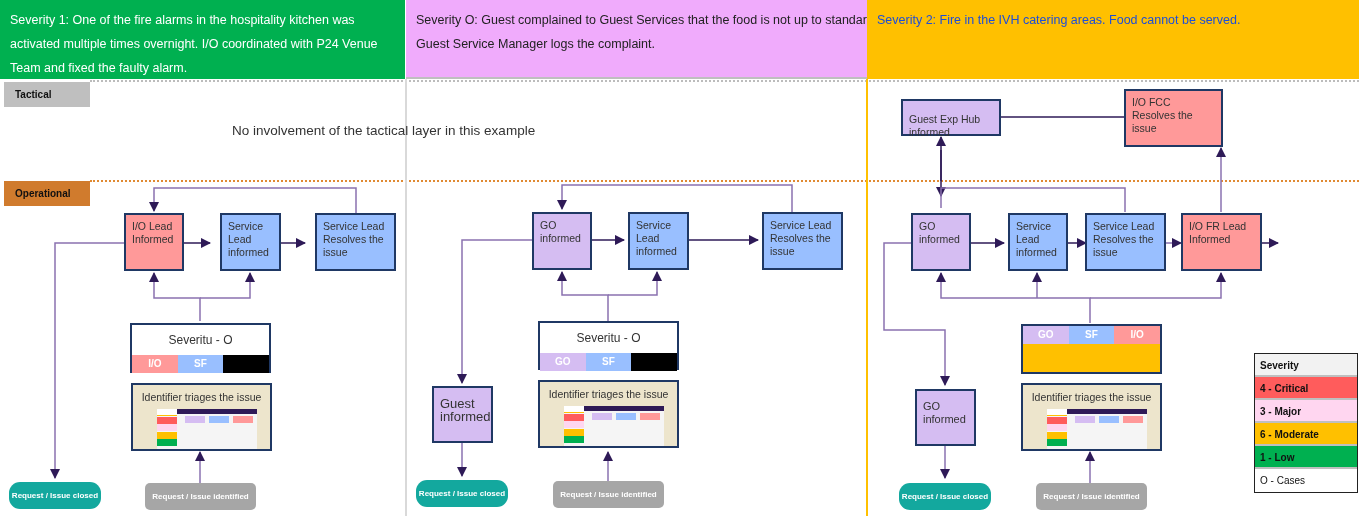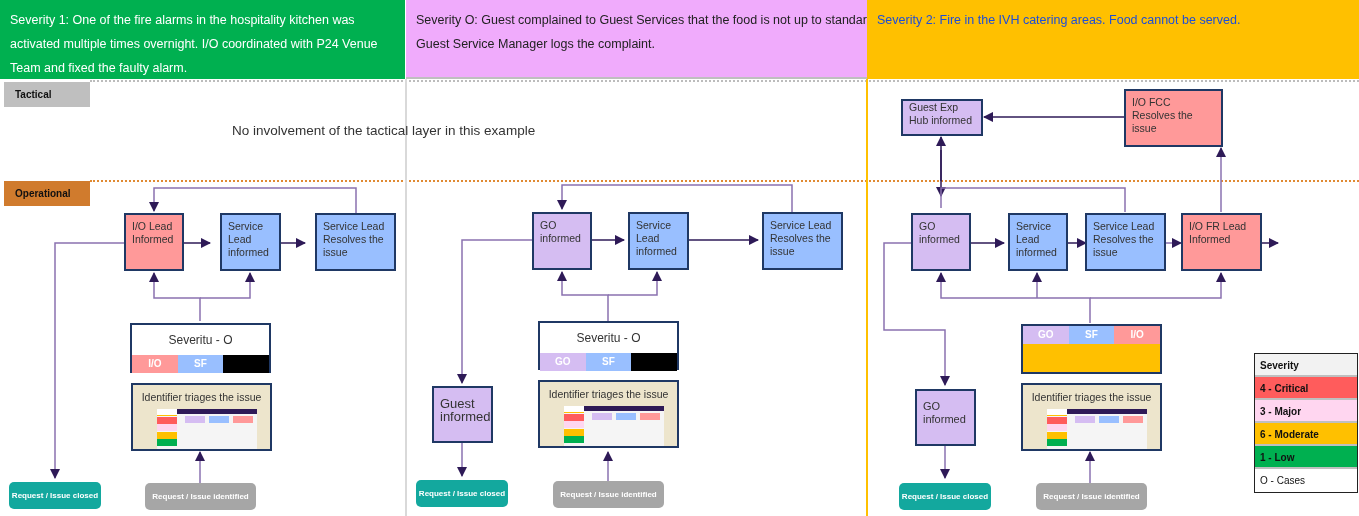--- a/index.html
+++ b/index.html
@@ -29,21 +29,21 @@
   .c-blue { background: #99bfff; }
   .c-lav { background: #d5bdf2; }
   .c-black { background: #000000; }
   .triage { position: absolute; border: 2px solid #1f3864; background: #ede5cc; }
   .triage .t { text-align: center; font-size: 10.5px; color: #333; padding-top: 6px; height: 20px; }
   .thumb { position: absolute; left: 24px; top: 24px; width: 100px; height: 40px; background: #f5f5f5; }
   .thumb .sev { position: absolute; left: 0; width: 20px; height: 7px; }
   .thumb .hd { position: absolute; left: 20px; top: 0; width: 80px; height: 5px; background: #2e1a57; }
   .thumb .cell { position: absolute; height: 7px; }
   .pill { position: absolute; height: 27px; border-radius: 5px; font-size: 8px; font-weight: bold; color: #ffffff; text-align: center; line-height: 27px; }
-  .pill-closed { background: #13a89e; }
+  .pill-closed { background: #13a89e; border-radius: 11px; }
   .pill-ident { background: #a6a6a6; }
   .legend { position: absolute; left: 1254px; top: 353px; width: 104px; border: 1px solid #222; background: #fff; }
   .legend div { height: 23px; line-height: 23px; padding-left: 5px; font-size: 10px; font-weight: bold; color: #111; border-bottom: 2px solid #bfbfbf; }
   .legend div:last-child { border-bottom: none; font-weight: normal; }
   svg.wires { position: absolute; left: 0; top: 0; }
 </style>
 </head>
 <body>
 
 <div class="hdr hdr1">Severity 1: One of the fire alarms in the hospitality kitchen was activated multiple times overnight. I/O coordinated with P24 Venue Team and fixed the faulty alarm.</div>
@@ -159,21 +159,21 @@
     <div class="sev" style="top:30px;background:#00b050;"></div>
     <div class="cell" style="left:28px;top:7px;width:20px;background:#d5bdf2;"></div>
     <div class="cell" style="left:52px;top:7px;width:20px;background:#99bfff;"></div>
     <div class="cell" style="left:76px;top:7px;width:20px;background:#ff9999;"></div>
   </div>
 </div>
 
 <div class="pill pill-closed" style="left:416px;top:480px;width:92px;">Request / Issue closed</div>
 <div class="pill pill-ident" style="left:553px;top:481px;width:111px;">Request / Issue identified</div>
 
-<div class="box lav" style="left:901px;top:99px;width:82px;height:37px;padding-top:0;">Guest Exp Hub informed</div>
+<div class="box lav" style="left:901px;top:99px;width:100px;height:37px;padding-top:12px;">Guest Exp Hub informed</div>
 <div class="box pink" style="left:1124px;top:89px;width:99px;height:58px;">I/O FCC Resolves the issue</div>
 
 <div class="box lav" style="left:911px;top:213px;width:60px;height:58px;">GO informed</div>
 <div class="box blue" style="left:1008px;top:213px;width:60px;height:58px;">Service Lead informed</div>
 <div class="box blue" style="left:1085px;top:213px;width:81px;height:58px;">Service Lead Resolves the issue</div>
 <div class="box pink" style="left:1181px;top:213px;width:81px;height:58px;">I/O FR Lead Informed</div>
 <div class="box lav" style="left:915px;top:389px;width:61px;height:57px;font-size:11px;padding-top:9px;">GO informed</div>
 
 <div class="sevbox" style="left:1021px;top:324px;width:141px;height:50px;background:#ffc000;">
   <div class="row">

